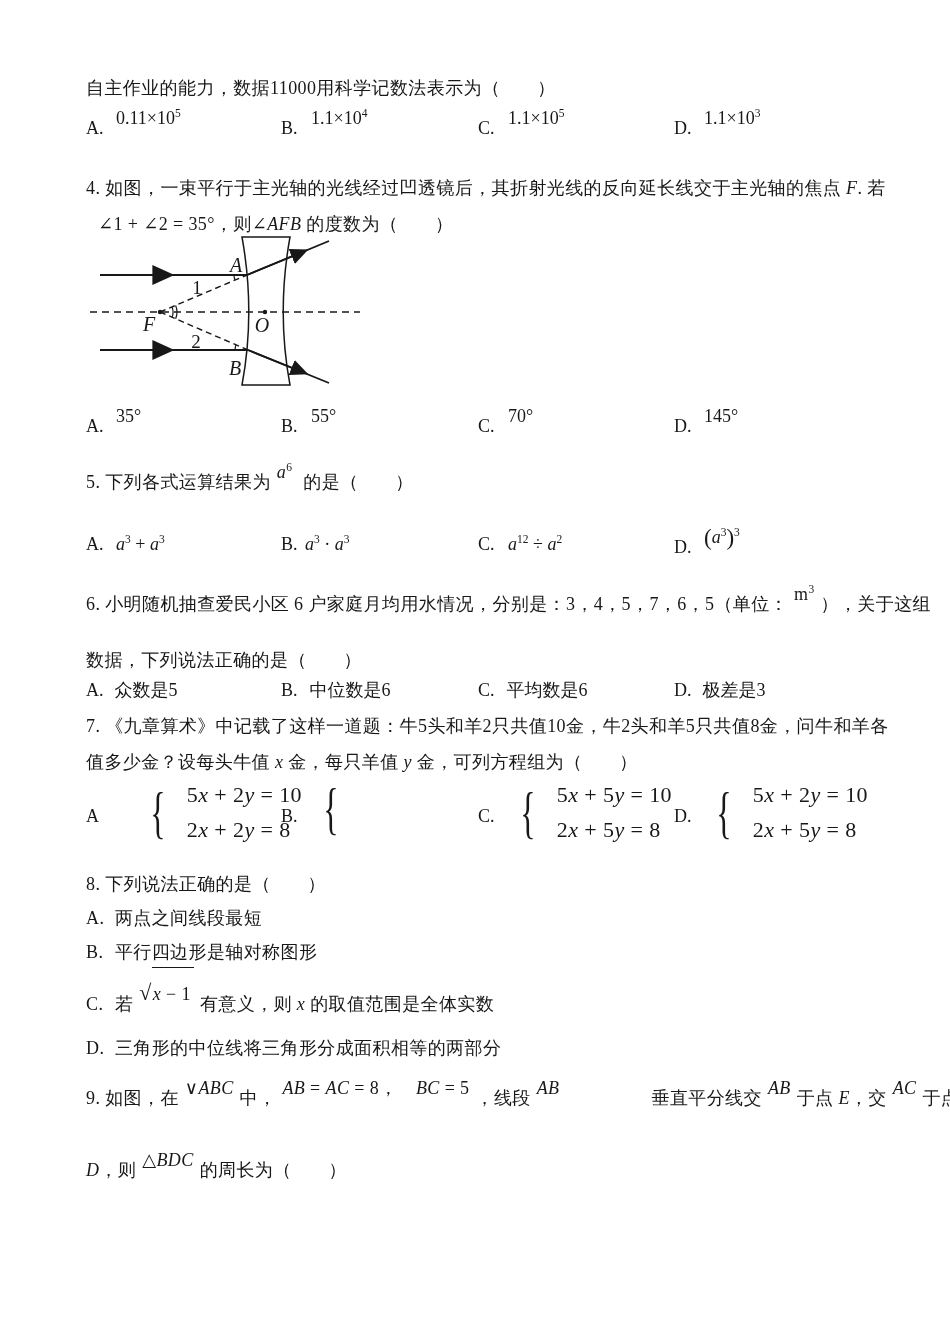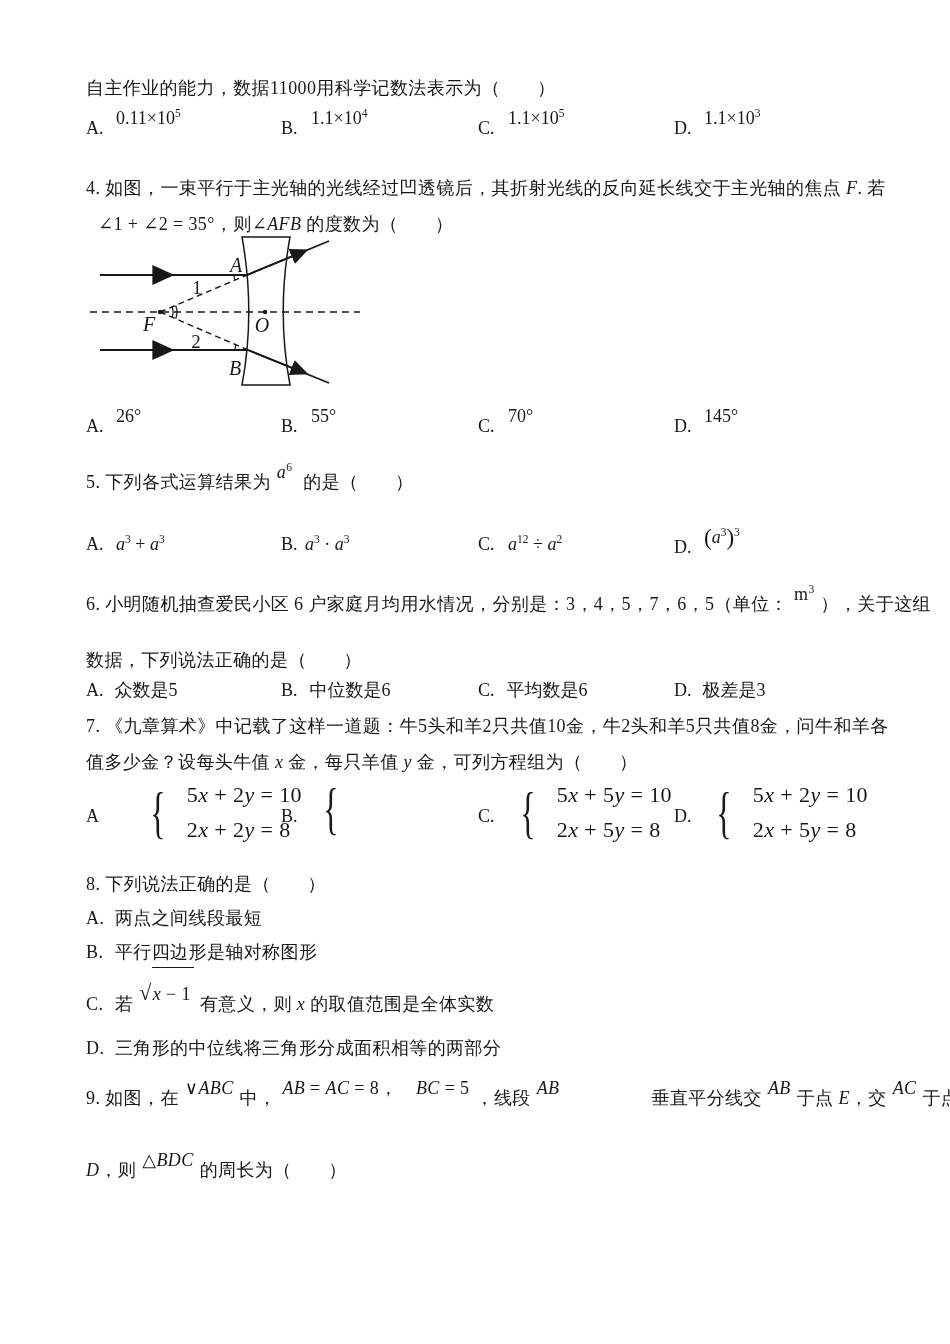--- a/index.html
+++ b/index.html
@@ -28,21 +28,20 @@
   .c2 { left: 281px; }
   .c3 { left: 478px; }
   .c4 { left: 674px; }
   .letter { display: inline-block; min-width: 24px; }
   .fm { font-family: "Liberation Serif", "DejaVu Serif", serif; margin-left: 12px; }
   .raised {
     display: inline-block;
     position: relative;
     top: -10px;
     margin: 0 6px;
-    font-family: Liberation Serif, serif;
   }
   .gapr { margin-right: 92px; }
   sup { font-size: 11.5px; line-height: 0; }
   .p { font-size: 23px; vertical-align: -2px; }
   
   .q7opt { display: flex; align-items: flex-start; }
   .q7opt .letter { margin-top: 24px; }
   .sys { display: inline-flex; align-items: center; margin-left: 12px; }
   .sys.wide { margin-left: 34px; }
   .brace {
@@ -110,21 +109,21 @@
 
     <text x="150" y="40" font-size="20" class="it" text-anchor="middle">A</text>
     <text x="149" y="143" font-size="20" class="it" text-anchor="middle">B</text>
     <text x="63" y="99" font-size="20" class="it" text-anchor="middle">F</text>
     <text x="176" y="100" font-size="20" class="it" text-anchor="middle">O</text>
     <text x="111" y="62" font-size="19" text-anchor="middle">1</text>
     <text x="110" y="116" font-size="19" text-anchor="middle">2</text>
   </svg>
 </div>
 
-<div class="opt c1" style="top:414px"><span class="letter">A.</span><span class="raised fm">26°</span></div>
+<div class="opt c1" style="top:414px"><span class="letter">A.</span><span class="raised fm">35°</span></div>
 <div class="opt c2" style="top:414px"><span class="letter">B.</span><span class="raised fm">55°</span></div>
 <div class="opt c3" style="top:414px"><span class="letter">C.</span><span class="raised fm">70°</span></div>
 <div class="opt c4" style="top:414px"><span class="letter">D.</span><span class="raised fm">145°</span></div>
 
 <div class="line" style="top:470px">5. 下列各式运算结果为<span class="raised fm"><i>a</i><sup>6</sup></span> 的是（　　）</div>
 <div class="opt c1" style="top:532px"><span class="letter">A.</span><span class="fm" style="margin-left:6px"><i>a</i><sup>3</sup> + <i>a</i><sup>3</sup></span></div>
 <div class="opt c2" style="top:532px"><span class="letter">B.</span><span class="fm" style="margin-left:0"><i>a</i><sup>3</sup> · <i>a</i><sup>3</sup></span></div>
 <div class="opt c3" style="top:532px"><span class="letter">C.</span><span class="fm" style="margin-left:6px"><i>a</i><sup>12</sup> ÷ <i>a</i><sup>2</sup></span></div>
 <div class="opt c4" style="top:532px"><span class="letter">D.</span><span class="raised fm"><span class="p">(</span><i>a</i><sup>3</sup><span class="p">)</span><sup>3</sup></span></div>
 

